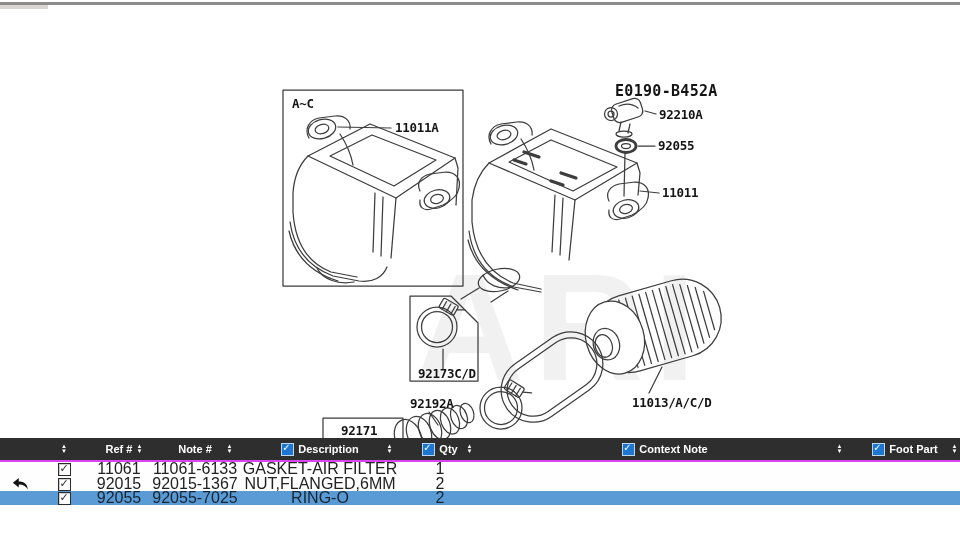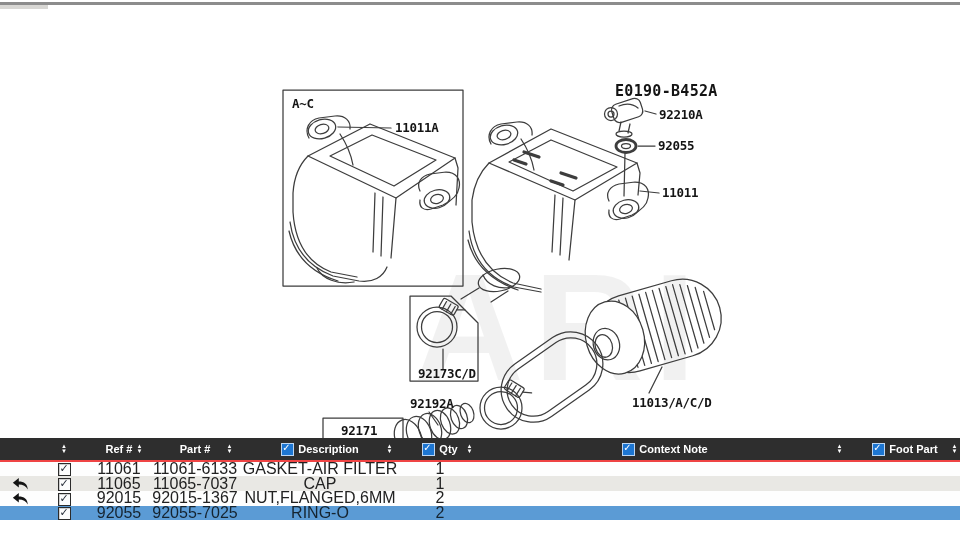--- a/index.html
+++ b/index.html
@@ -26,21 +26,21 @@
   svg text{stroke:none;}
   .lbl{font:bold 12.5px "DejaVu Sans Mono",monospace;fill:#141414;letter-spacing:-0.3px;}
   .code{font:bold 15px "DejaVu Sans Mono",monospace;fill:#141414;letter-spacing:0.3px;}
 
   
   table.parts{
     position:absolute;top:438px;left:0;width:960px;border-collapse:collapse;table-layout:fixed;
   }
   table.parts th{
     height:22px;background:#2e2e2e;color:#fff;font-size:11px;font-weight:bold;
-    position:relative;padding:0;border-bottom:2px solid #ef4444;white-space:nowrap;
+    position:relative;padding:0;border-bottom:2px solid #d946ef;white-space:nowrap;
   }
   .hwrap{display:flex;align-items:center;justify-content:center;gap:4px;height:100%;}
   .sort{position:absolute;right:6px;top:50%;transform:translateY(-50%);width:9px;color:#fff;line-height:0;cursor:pointer;}
   .sort::before,.sort::after{display:block;font-size:6px;line-height:5px;content:"▲";}
   .sort::after{content:"▼";}
   .hdr-check{width:11px;height:11px;background:#1d76d2;border:1px solid #bcd6f3;display:inline-block;position:relative;flex:0 0 auto;}
   .hdr-check::after{content:"✓";color:#fff;font-size:10px;font-weight:bold;position:absolute;left:0;top:-2px;}
   table.parts td{
     height:14px;padding:0;font-size:16px;color:#222;text-align:center;
     overflow:hidden;white-space:nowrap;line-height:14px;
@@ -217,21 +217,21 @@
           </div>
         </th>
       <th>
           <div class="hwrap">
             <span>Ref #</span>
           </div>
           <span class="sort"></span>
         </th>
       <th>
           <div class="hwrap">
-            <span>Part #</span>
+            <span>Note #</span>
           </div>
           <span class="sort"></span>
         </th>
       <th>
           <div class="hwrap">
             <span class="hdr-check"></span>
             <span>Description</span>
           </div>
           <span class="sort"></span>
         </th>
@@ -258,32 +258,20 @@
         </th>
     </tr>
   </thead>
   <tbody>
     <tr class="r-white">
       <td></td>
       <td><span class="row-check"></span></td>
       <td>11061</td>
       <td>11061-6133</td>
       <td>GASKET-AIR FILTER</td>
-      <td>1</td>
-      <td class="ctx"></td>
-      <td></td>
-    </tr>
-    <tr class="r-gray">
-      <td><span class="reply"><svg width="17" height="14" viewBox="0 0 20 16">
-              <path d="M8,1 L1,6.5 L8,12 L8,8.5 C13,8.5 16.5,10.5 18.5,14.5 C18.5,8 14,5 8,5 Z" fill="#141414"></path>
-            </svg></span></td>
-      <td><span class="row-check"></span></td>
-      <td>11065</td>
-      <td>11065-7037</td>
-      <td>CAP</td>
       <td>1</td>
       <td class="ctx"></td>
       <td></td>
     </tr>
     <tr class="r-white">
       <td><span class="reply"><svg width="17" height="14" viewBox="0 0 20 16">
               <path d="M8,1 L1,6.5 L8,12 L8,8.5 C13,8.5 16.5,10.5 18.5,14.5 C18.5,8 14,5 8,5 Z" fill="#141414"></path>
             </svg></span></td>
       <td><span class="row-check"></span></td>
       <td>92015</td>

